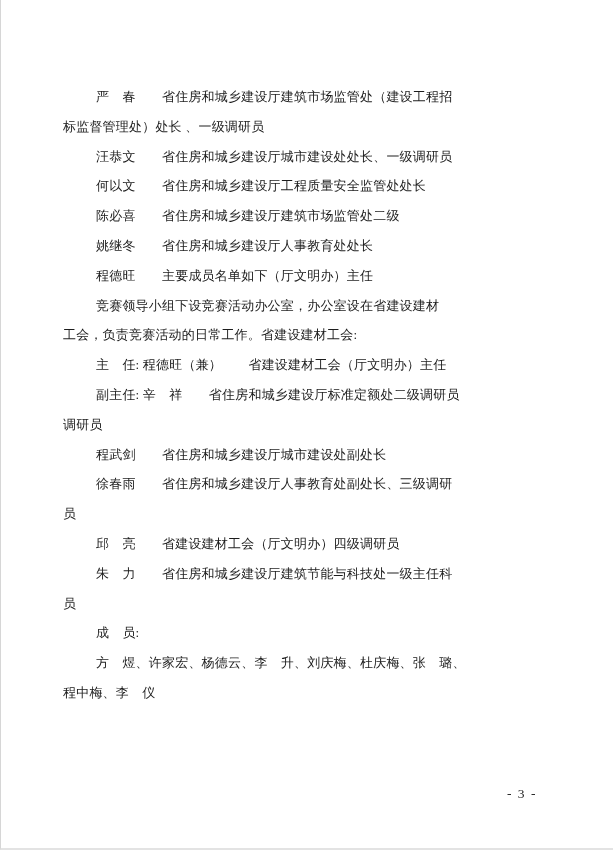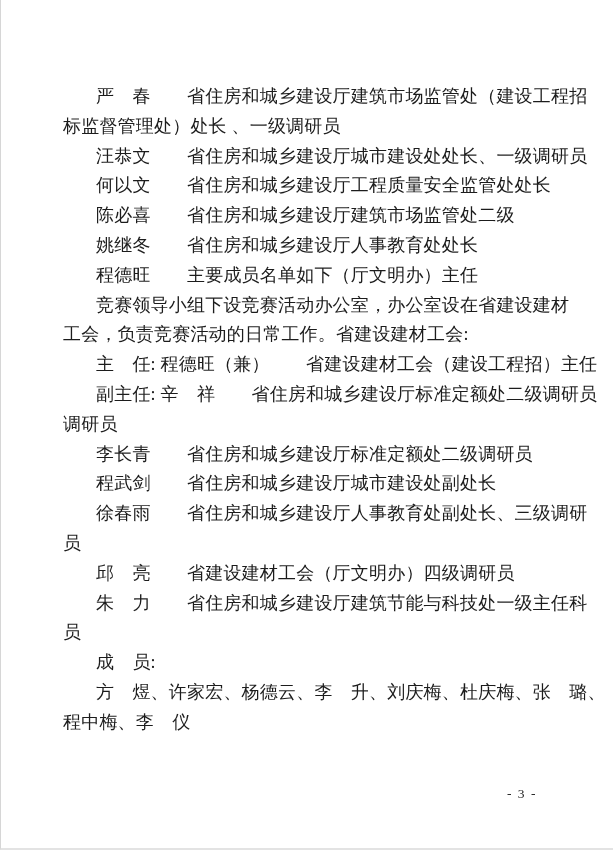--- a/index.html
+++ b/index.html
@@ -13,21 +13,21 @@
     border-left: 1px solid #d6d6d6;
     border-bottom: 2px solid #e3e3e3;
     font-family: "Liberation Serif", "DejaVu Serif", serif;
     color: #1c1c1c;
   }
   .doc-body {
     position: absolute;
     left: 62px;
     top: 82px;
     width: 500px;
-    font-size: 18px;
+    font-size: 13px;
     line-height: 29.8px;
     letter-spacing: 0.2px;
   }
   .line {
     white-space: pre;
     height: 29.8px;
   }
   .line.indent {
     padding-left: 33px;
   }
@@ -46,24 +46,23 @@
 <div class="doc-body">
     <div class="line indent">严　春　　省住房和城乡建设厅建筑市场监管处（建设工程招</div>
     <div class="line">标监督管理处）处长 、一级调研员</div>
     <div class="line indent">汪恭文　　省住房和城乡建设厅城市建设处处长、一级调研员</div>
     <div class="line indent">何以文　　省住房和城乡建设厅工程质量安全监管处处长</div>
     <div class="line indent">陈必喜　　省住房和城乡建设厅建筑市场监管处二级</div>
     <div class="line indent">姚继冬　　省住房和城乡建设厅人事教育处处长</div>
     <div class="line indent">程德旺　　主要成员名单如下（厅文明办）主任</div>
     <div class="line indent">竞赛领导小组下设竞赛活动办公室，办公室设在省建设建材</div>
     <div class="line">工会，负责竞赛活动的日常工作。省建设建材工会:</div>
-    <div class="line indent">主　任: 程德旺（兼）　　省建设建材工会（建设工程招）主任</div>
+    <div class="line indent">主　任: 程德旺（兼）　　省建设建材工会（厅文明办）主任</div>
     <div class="line indent">副主任: 辛　祥　　省住房和城乡建设厅标准定额处二级调研员</div>
     <div class="line">调研员</div>
-    <div class="line indent">李长青　　省住房和城乡建设厅标准定额处二级调研员</div>
     <div class="line indent">程武剑　　省住房和城乡建设厅城市建设处副处长</div>
     <div class="line indent">徐春雨　　省住房和城乡建设厅人事教育处副处长、三级调研</div>
     <div class="line">员</div>
     <div class="line indent">邱　亮　　省建设建材工会（厅文明办）四级调研员</div>
     <div class="line indent">朱　力　　省住房和城乡建设厅建筑节能与科技处一级主任科</div>
     <div class="line">员</div>
     <div class="line indent">成　员:</div>
     <div class="line indent">方　煜、许家宏、杨德云、李　升、刘庆梅、杜庆梅、张　璐、</div>
     <div class="line">程中梅、李　仪</div>
   </div>

